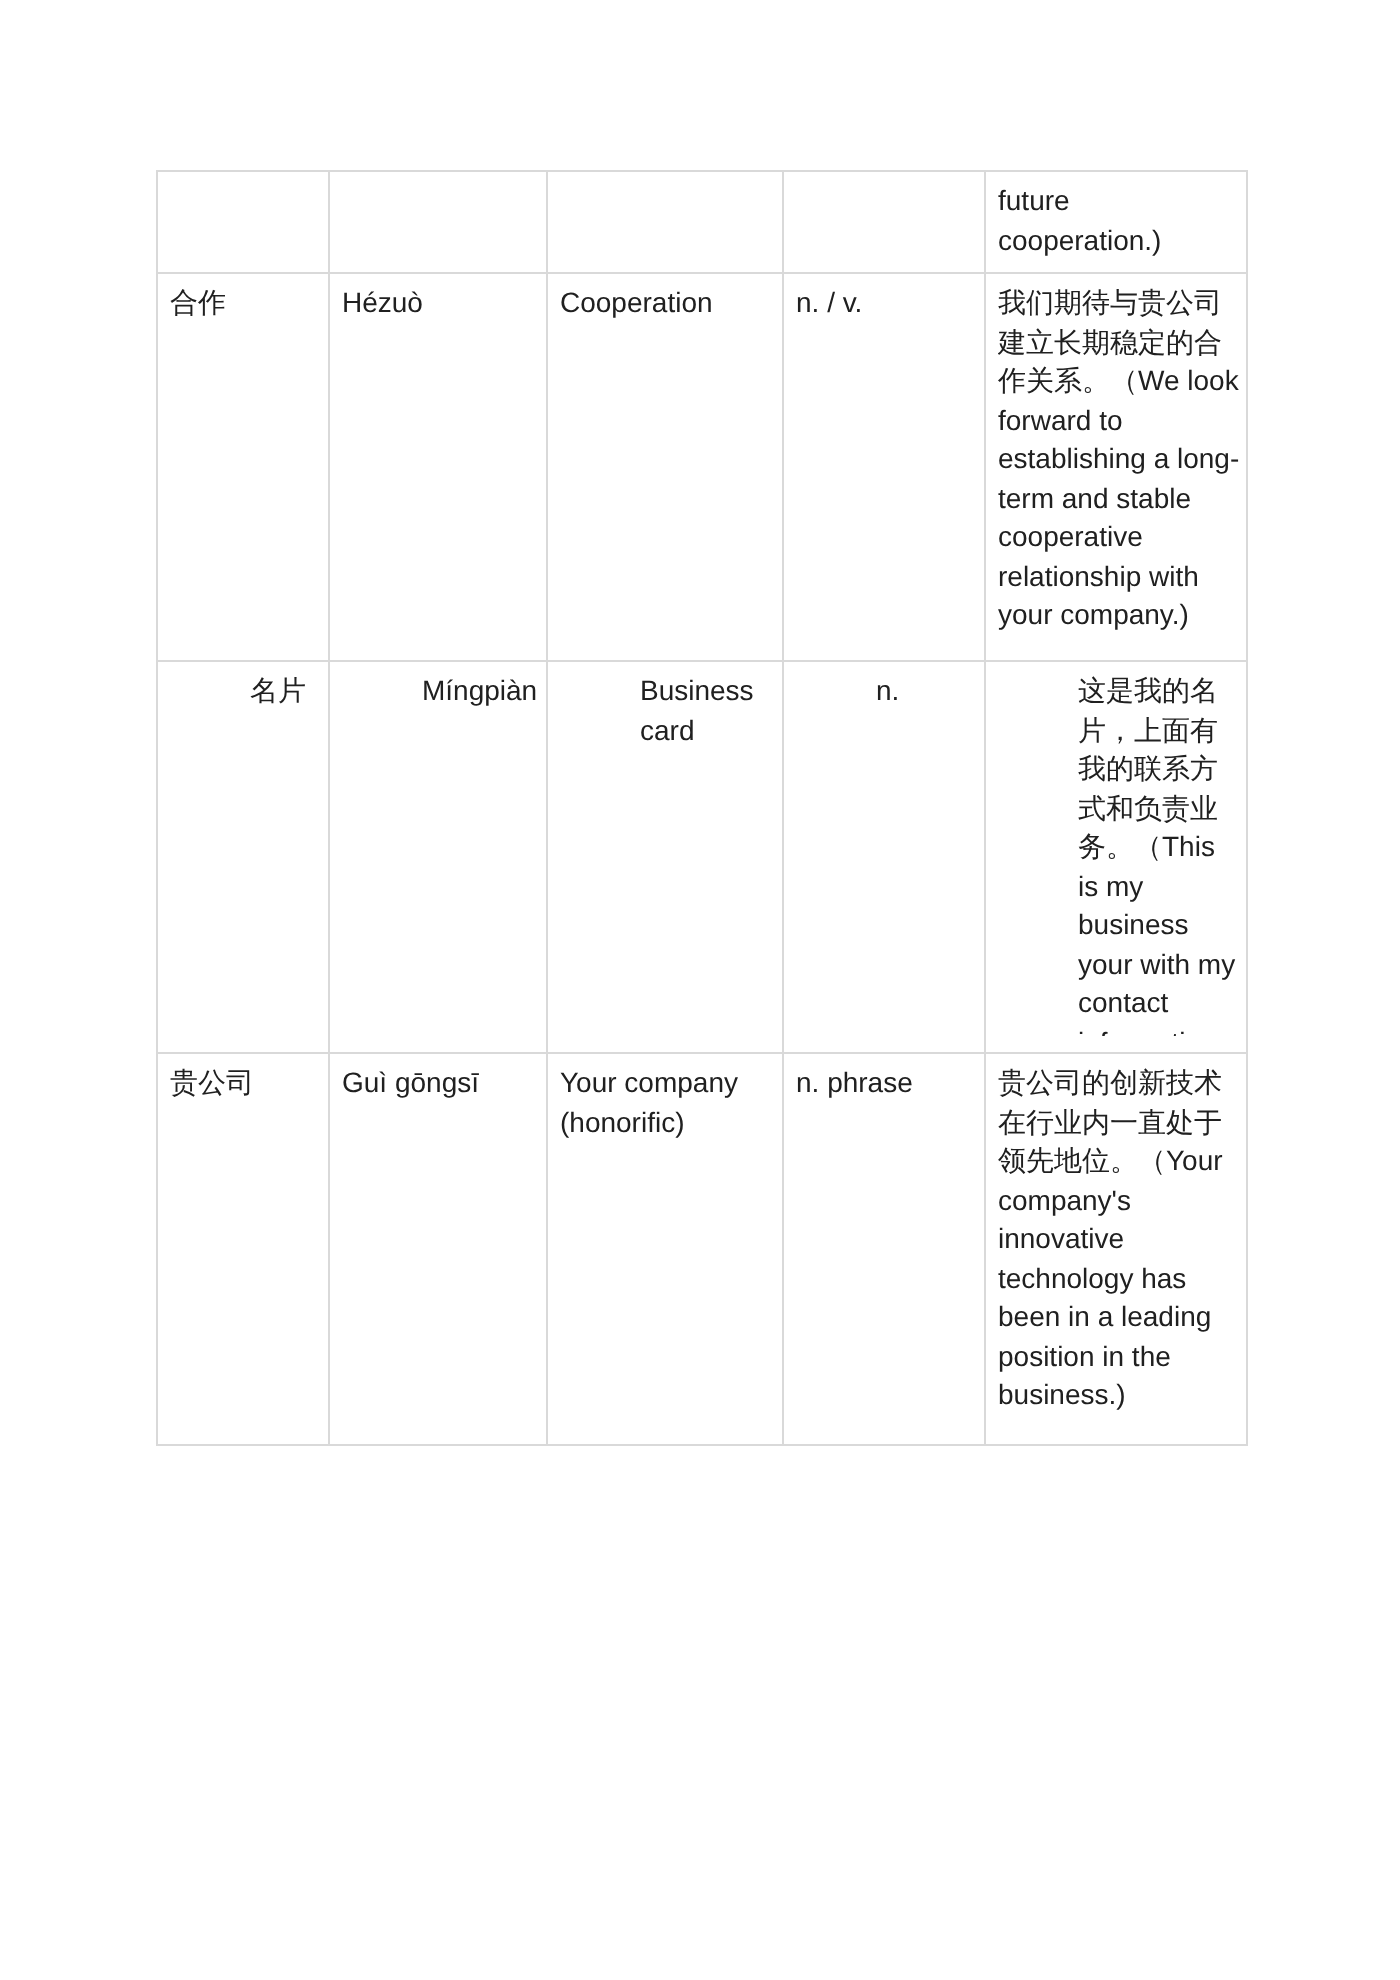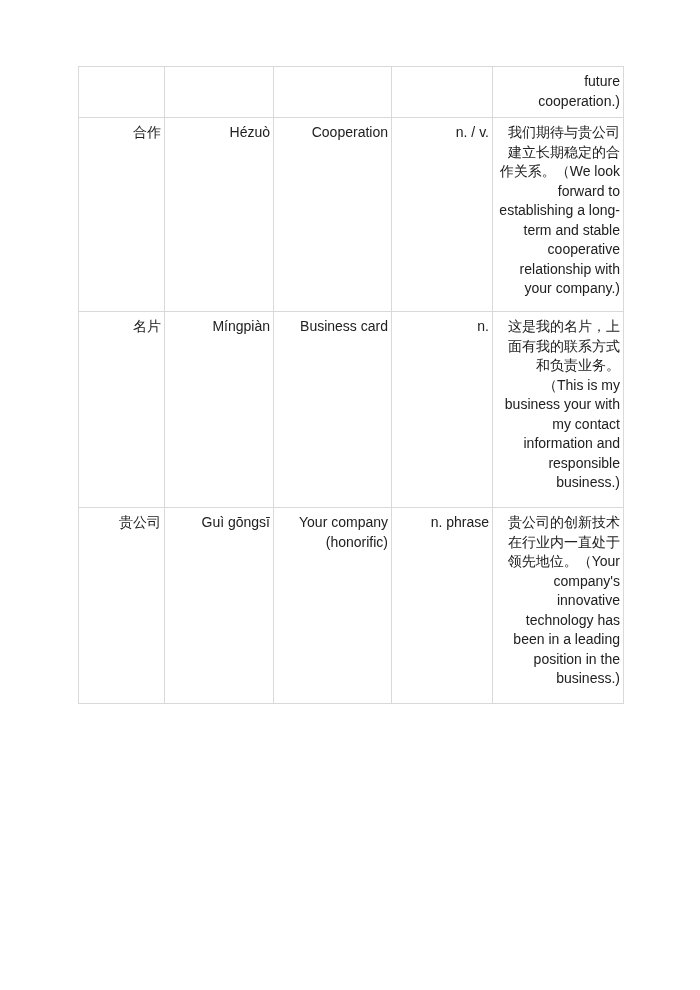--- a/index.html
+++ b/index.html
@@ -13,46 +13,45 @@
   .page {
     position: relative;
     width: 700px;
     height: 990px;
     background: #ffffff;
     overflow: hidden;
   }
   table.vocab {
     position: absolute;
     left: 78px;
-    top: 66px;
+    top: 85px;
     width: 545px;
     border-collapse: collapse;
     table-layout: fixed;
-    text-align: right;
   }
   table.vocab td {
     border: 1px solid #d9d9d9;
     vertical-align: top;
     padding: 5px 3px 5px 6px;
     font-size: 14px;
     line-height: 19.5px;
     color: #202020;
     word-wrap: break-word;
     overflow: hidden;
   }
   
   tr.r0 { height: 51px; }
   tr.r1 { height: 194px; padding-left: 16px; }
   tr.r2 { height: 196px; }
   tr.r3 { height: 196px; margin-top: 44px; }
   tr.r4 { height: 163px; }
   .cc { overflow: hidden; }
   tr.r0 .cc { max-height: 40px; }
   tr.r1 .cc { max-height: 180px; }
-  tr.r2 .cc { max-height: 182px; }
+  tr.r2 .cc { max-height: 182px; margin-left: 40px; }
   tr.r3 .cc { max-height: 182px; }
   tr.r4 .cc { max-height: 156px; }
 </style>
 </head>
 <body>
 
 <div class="page">
   <table class="vocab">
     <colgroup>
       <col style="width:86px">

